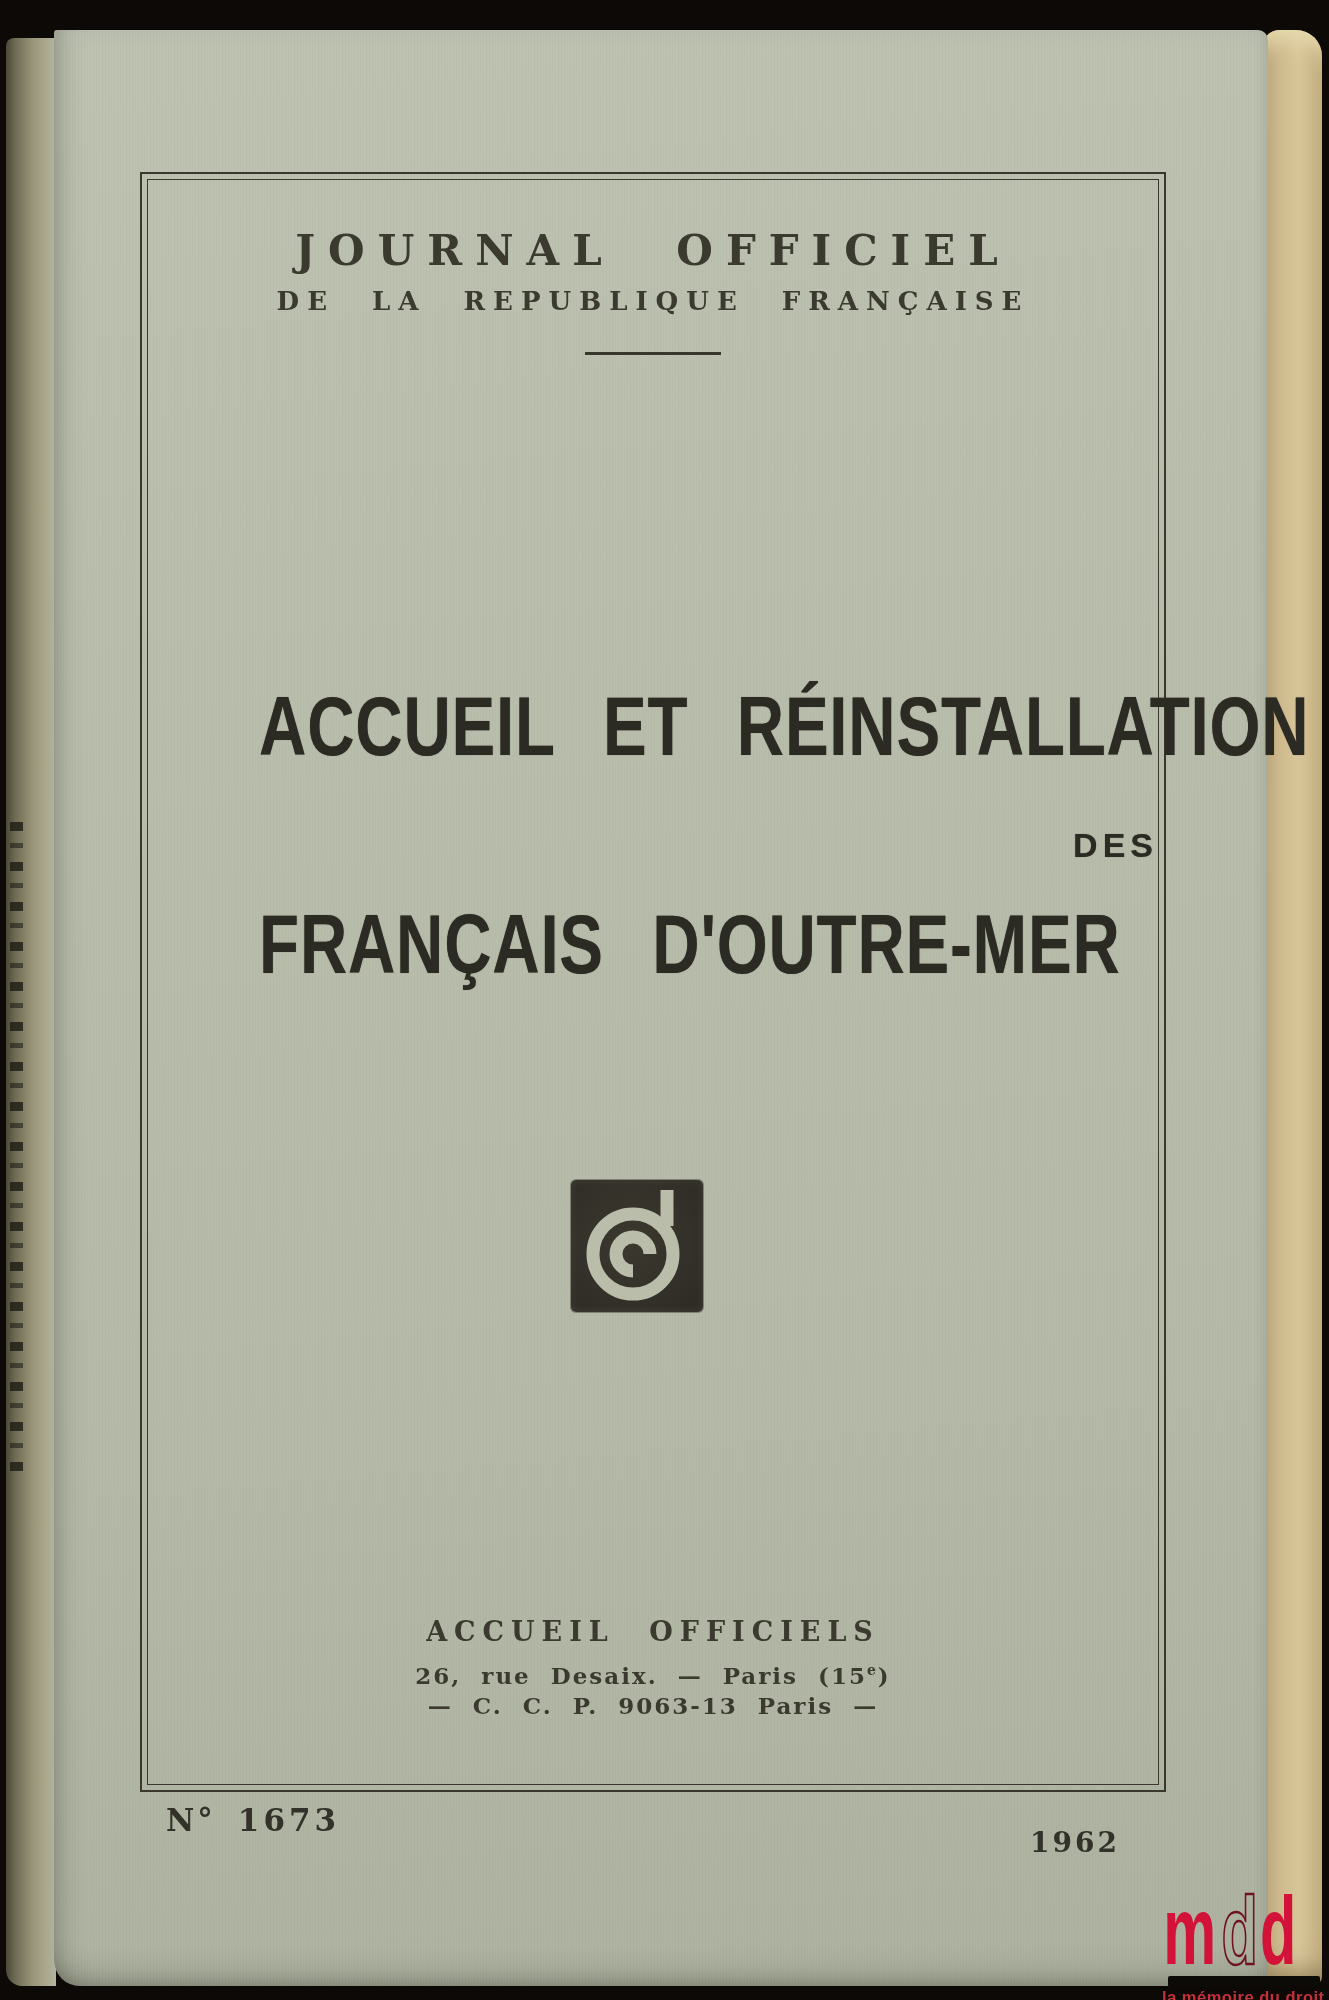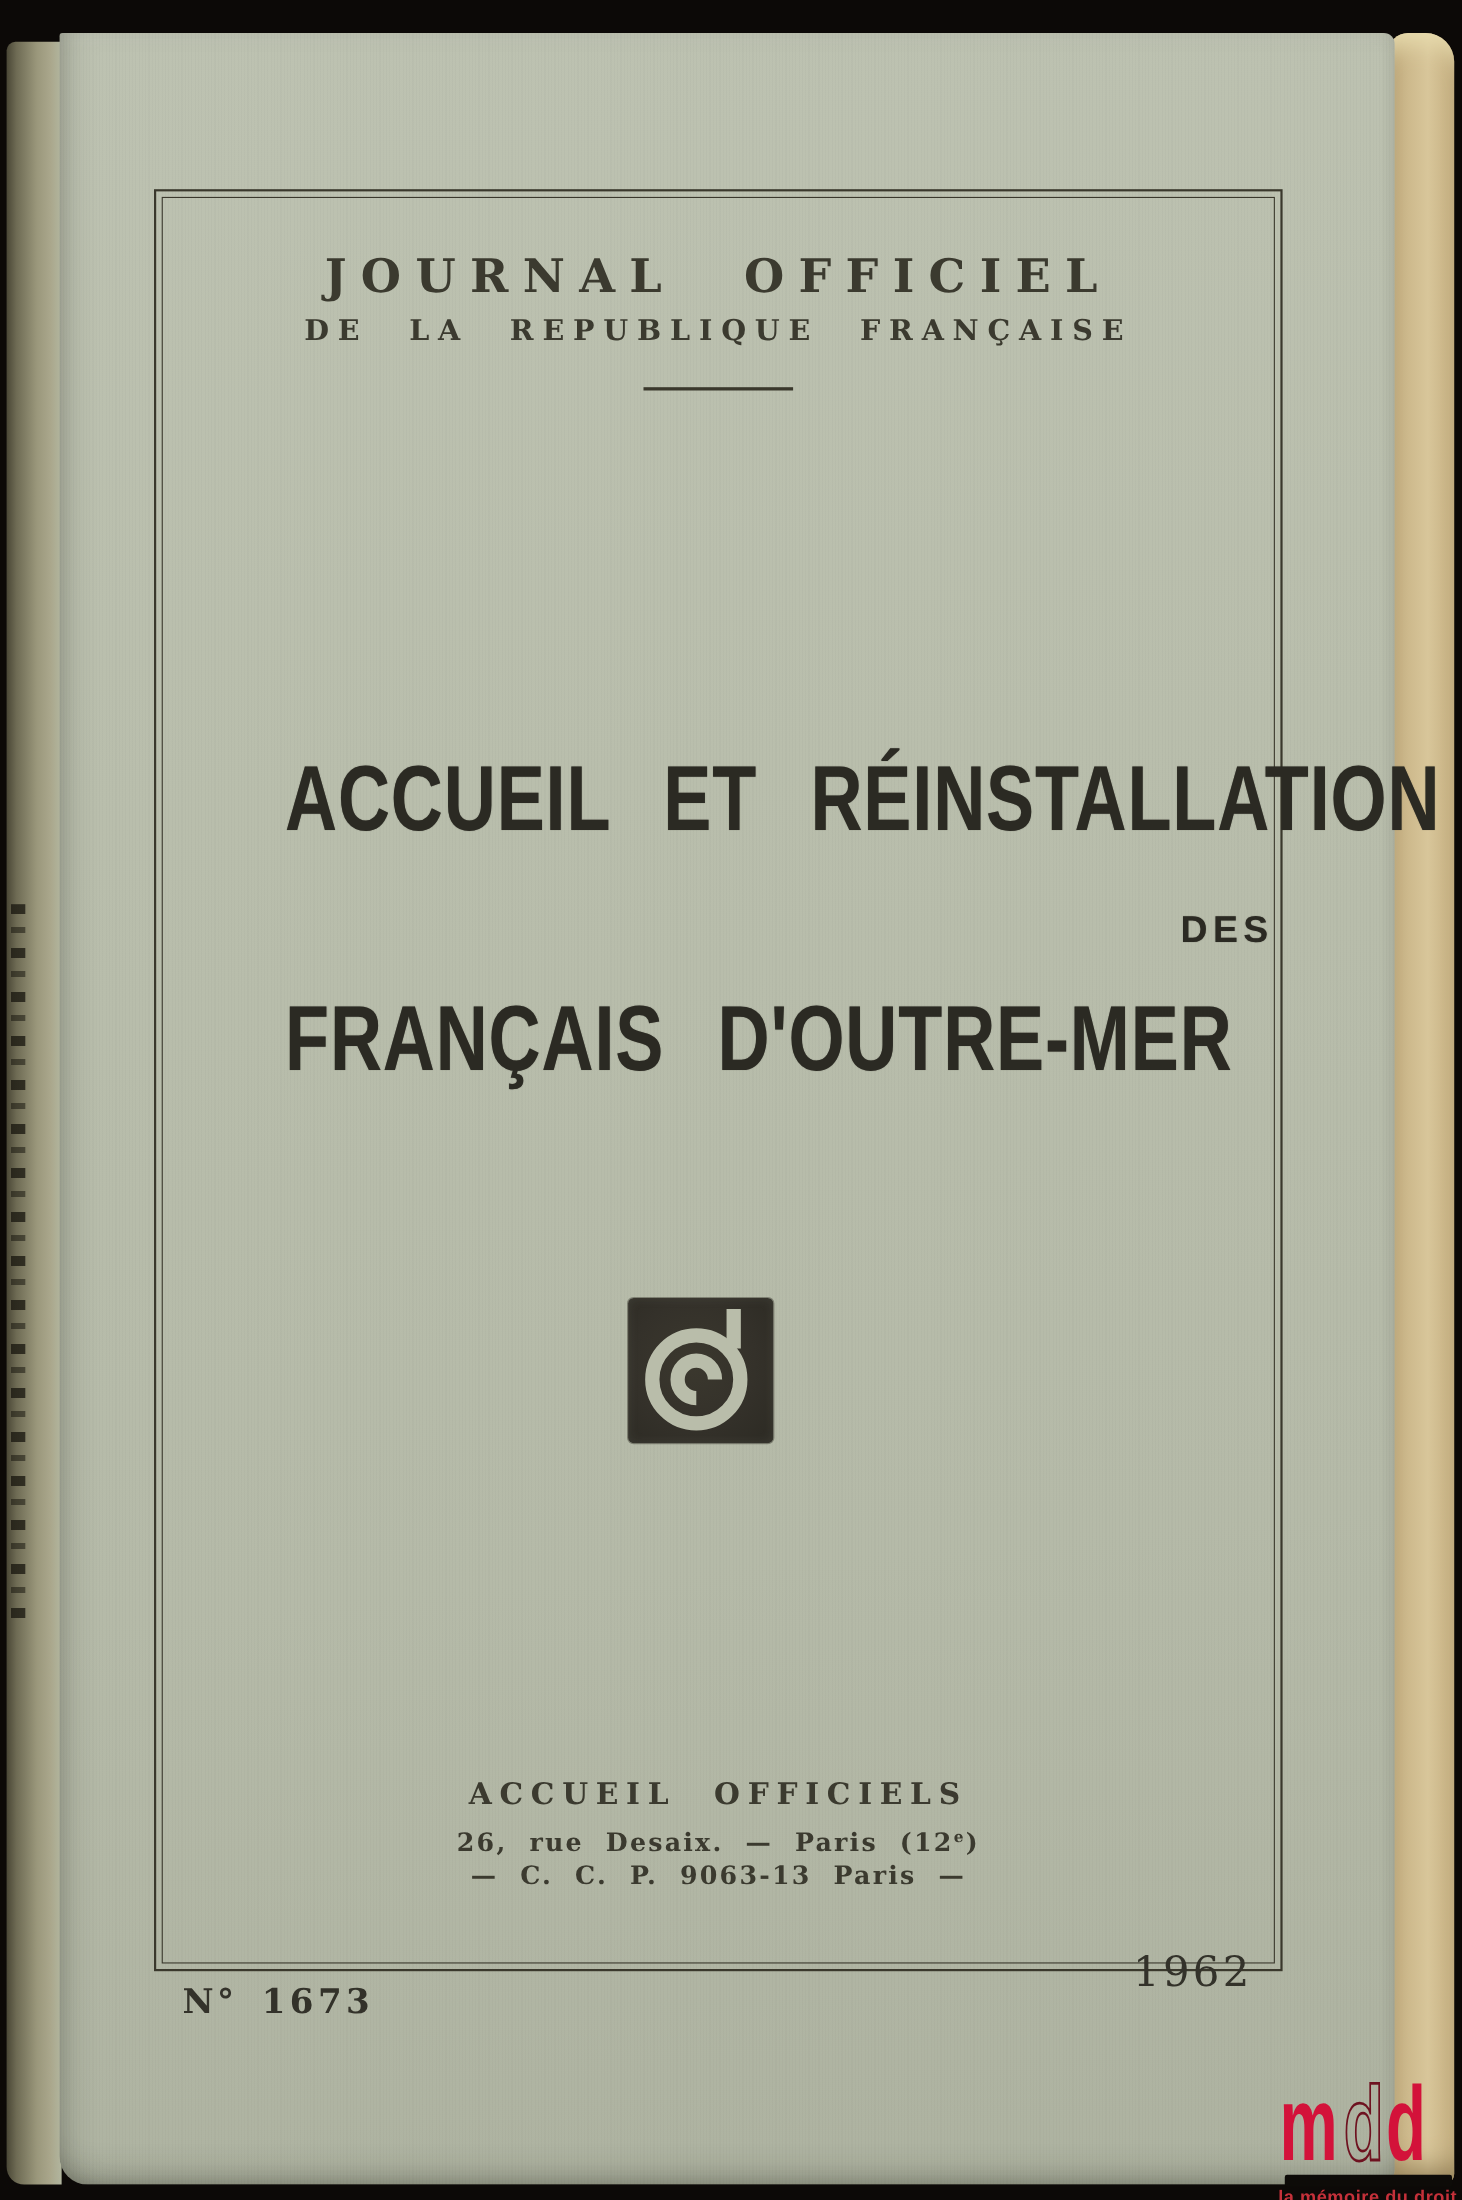--- a/index.html
+++ b/index.html
@@ -108,23 +108,23 @@
   }
 
   
   .issue{
     position:absolute;left:112px;top:1772px;
     font-family:"DejaVu Serif","Liberation Serif",serif;
     font-size:31px;font-weight:700;color:#33322a;letter-spacing:3px;
   }
   .issue .num{margin-left:22px;letter-spacing:4px;}
   .year{
-    position:absolute;left:976px;top:1740px;
+    position:absolute;left:976px;top:1796px;
     font-family:"DejaVu Serif","Liberation Serif",serif;
-    font-size:38px;font-weight:400;color:#33322a;letter-spacing:3px;
+    font-size:28px;font-weight:700;color:#33322a;letter-spacing:3px;
   }
 
   
   .watermark{position:absolute;left:1162px;top:1890px;width:167px;}
   .wm-bar{width:152px;height:11px;background:#0d0b08;margin:2px 0 1px 6px;border-radius:2px;}
   .wm-tagline{
     font-family:"Liberation Sans",sans-serif;font-size:16.5px;font-weight:bold;
     color:#d5353f;letter-spacing:.5px;white-space:nowrap;opacity:.92;
   }
 </style>
@@ -156,21 +156,21 @@
           <svg width="132" height="132" viewBox="0 0 132 132">
             <g fill="none" stroke="#b9bdaa" stroke-width="13">
               <circle cx="62" cy="74" r="40"></circle>
               <path d="M96 10 L96 46" stroke-linecap="butt"></path>
               <path d="M79 74 a17 17 0 1 0 -17 17"></path>
             </g>
           </svg>
         </div>
 
         <div class="pub-name">ACCUEIL OFFICIELS</div>
-        <div class="pub-address"><span>26, rue Desaix. — Paris (12</span><sup>e</sup><span>)</span></div>
+        <div class="pub-address"><span>26, rue Desaix. — Paris (15</span><sup>e</sup><span>)</span></div>
         <div class="pub-ccp">— C. C. P. 9063-13 Paris —</div>
 
       </div>
     </div>
 
     <div class="issue"><span>N°</span><span class="num">1673</span></div>
 
     <div class="year">1962</div>
 
   </div>

